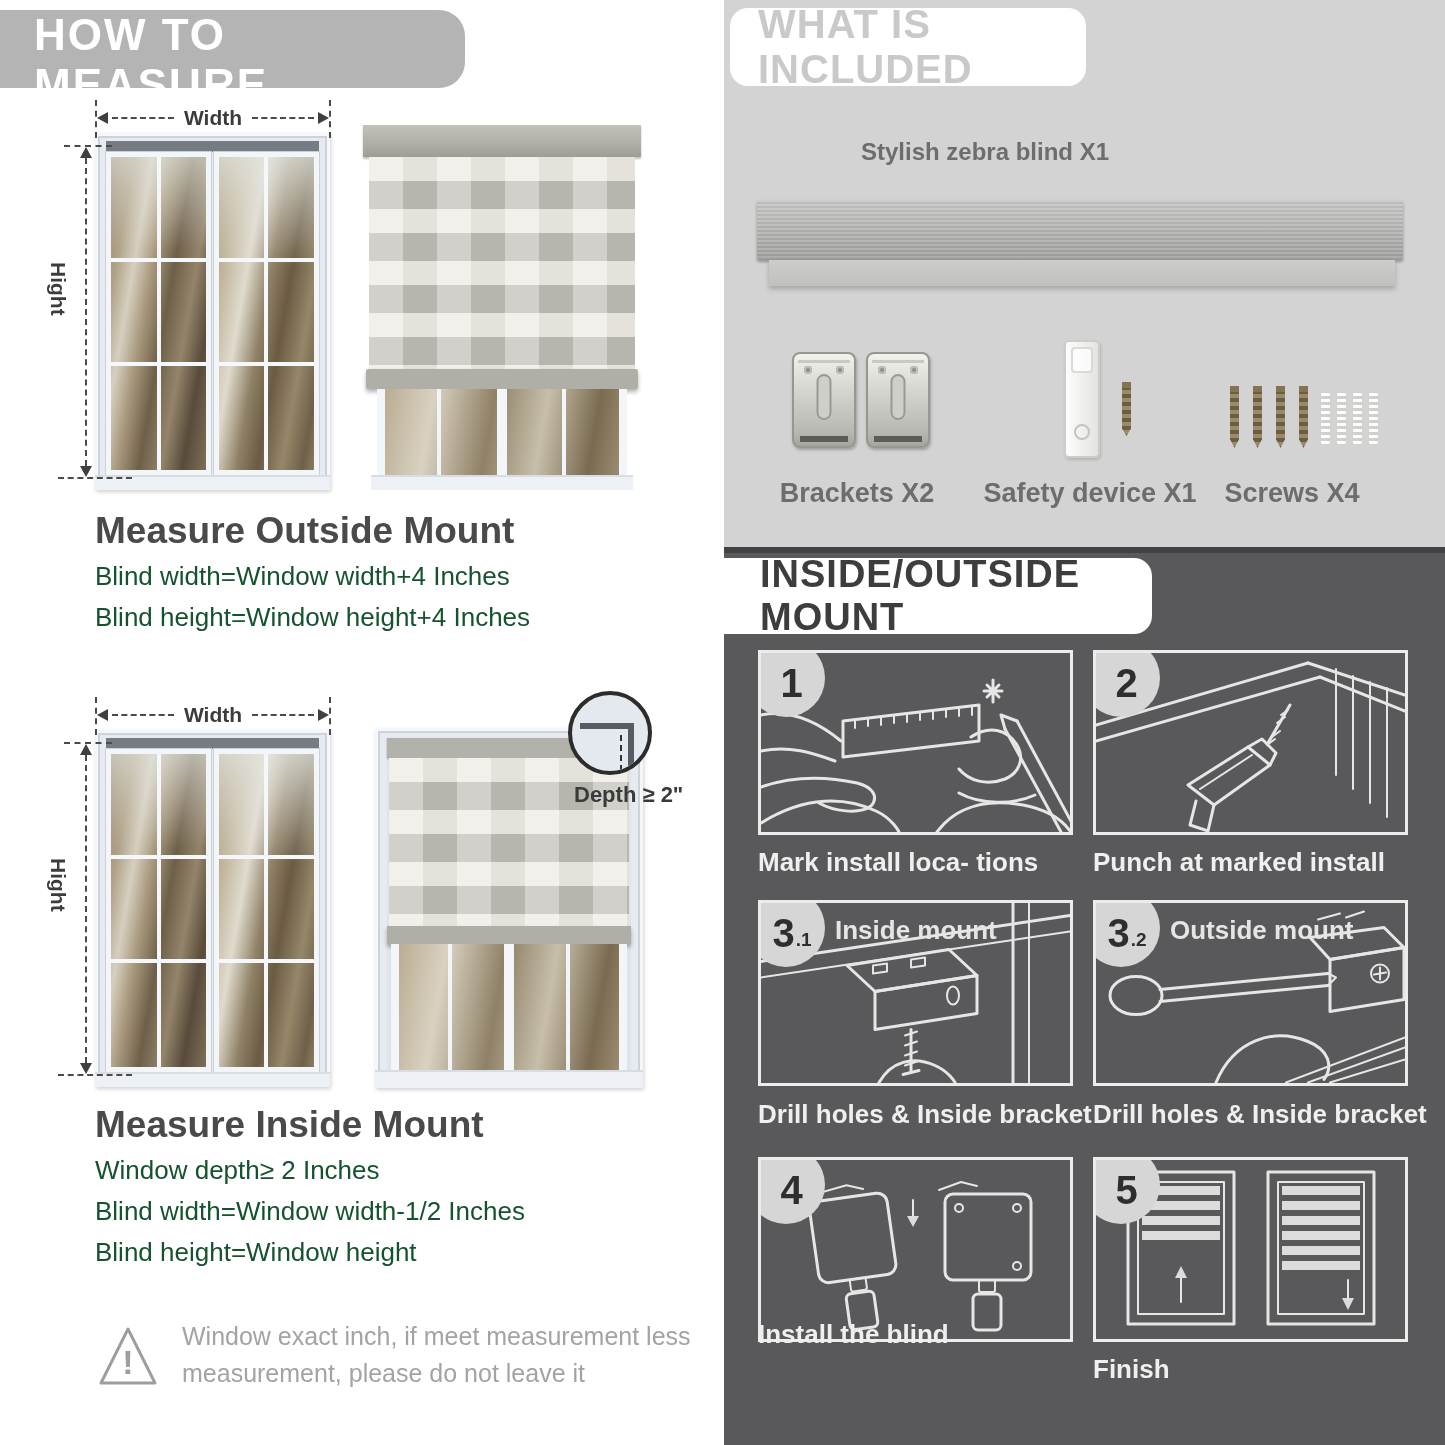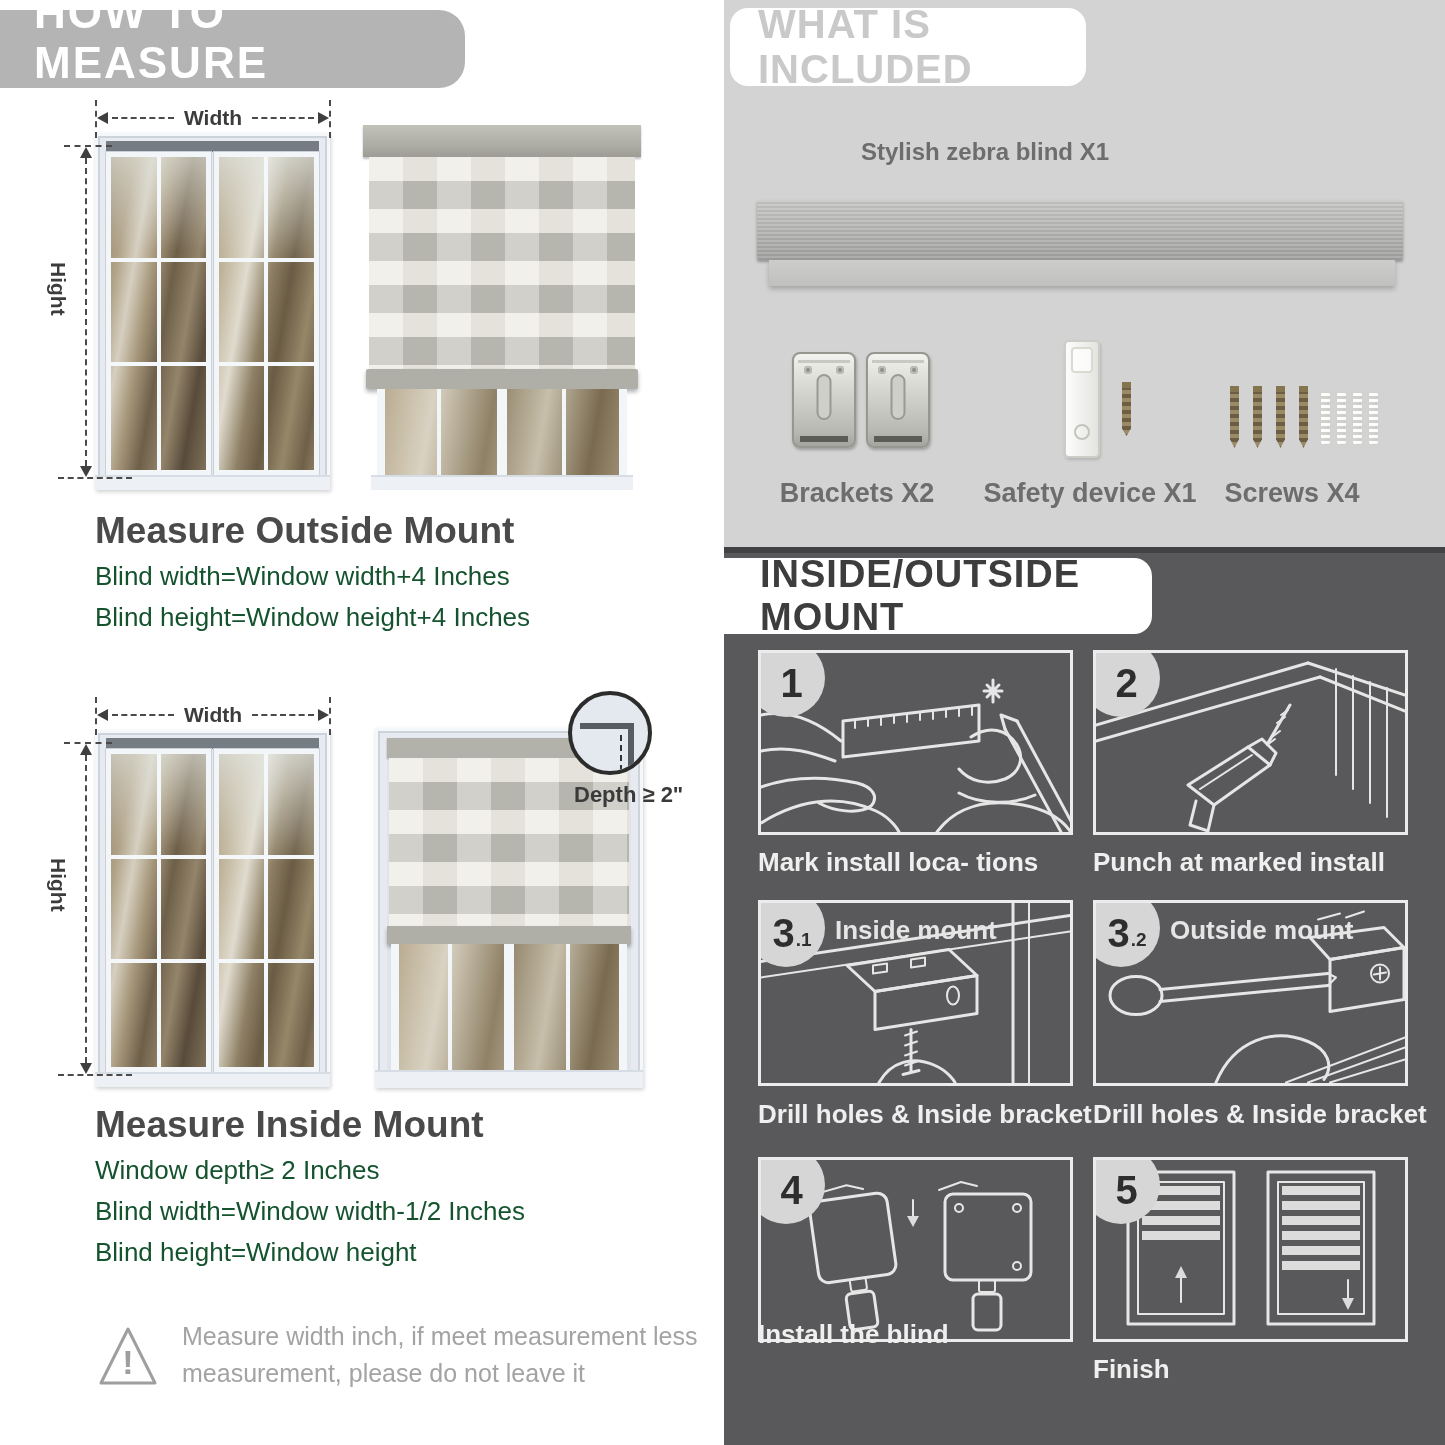--- a/index.html
+++ b/index.html
@@ -3,21 +3,21 @@
 <meta charset="utf-8">
 <style>
   html,body{margin:0;padding:0;background:#ffffff;}
   *{box-sizing:border-box;}
   .page{position:relative;width:1445px;height:1445px;background:#ffffff;overflow:hidden;
         font-family:"Liberation Sans","DejaVu Sans",sans-serif;}
   .abs{position:absolute;}
 
   
   .how-bar{left:0;top:10px;width:465px;height:78px;background:#b4b4b4;border-radius:0 26px 26px 0;
-           display:flex;align-items:flex-end;}
+           display:flex;align-items:flex-start;}
   .how-bar span{color:#ffffff;font-size:44px;font-weight:bold;letter-spacing:2px;padding-left:34px;}
 
   
   .win{width:235px;height:357px;background:#e7ebf1;
        box-shadow:inset 0 0 0 3px #f5f8fb, inset 0 0 0 5px #ccd3db, 1px 2px 4px rgba(0,0,0,.18);}
   .win-track{position:absolute;left:11px;right:11px;top:8px;height:11px;background:#767c84;}
   .win-doors{position:absolute;left:11px;right:11px;top:19px;bottom:15px;display:flex;gap:3px;}
   .door{flex:1;border:5px solid #f3f6f9;outline:1px solid #c9d0d8;position:relative;}
   .door-a{background:linear-gradient(180deg, rgba(226,229,223,.65) 0%, rgba(226,229,223,0) 30%),
           linear-gradient(100deg,#97846a 0%,#b0a287 16%,#d6cfc0 28%,#a99a7e 40%,#6e5f49 55%,#93846a 70%,#584b3a 84%,#7e7058 100%);}
@@ -235,21 +235,21 @@
     <div>Window depth≥ 2 Inches</div>
     <div>Blind width=Window width-1/2 Inches</div>
     <div>Blind height=Window height</div>
   </div>
 
   <svg class="abs" style="left:97px;top:1322px;" width="62" height="70" viewBox="0 0 62 70">
     <path d="M31,7 L58,61 L4,61 Z" fill="none" stroke="#9e9e9e" stroke-width="3" stroke-linejoin="round"></path>
     <text x="31" y="52" text-anchor="middle" font-size="34" font-weight="bold" fill="#9e9e9e">!</text>
   </svg>
   <div class="abs warn-text" style="left:182px;top:1318px;">
-    <div>Measure width inch, if meet measurement less</div>
+    <div>Window exact inch, if meet measurement less</div>
     <div>measurement, please do not leave it</div>
   </div>
 
   <div class="abs included-panel"></div>
 
   <div class="abs included-titlebox">
     <span>WHAT IS INCLUDED</span>
   </div>
 
   <div class="abs product-label">Stylish zebra blind X1</div>

